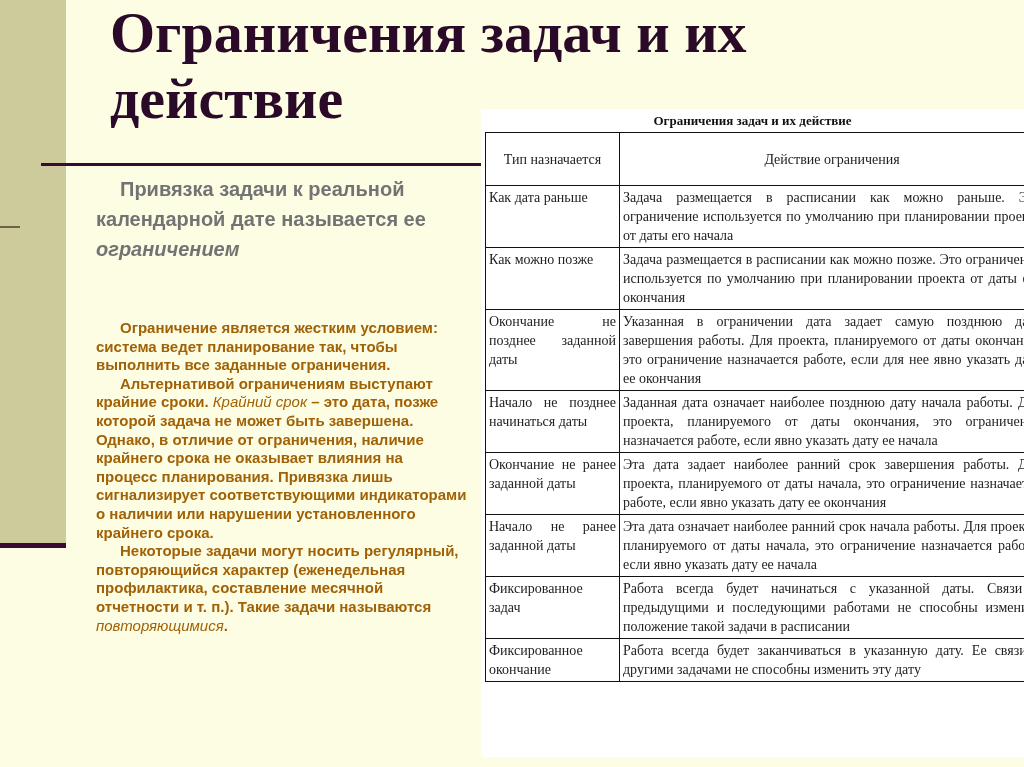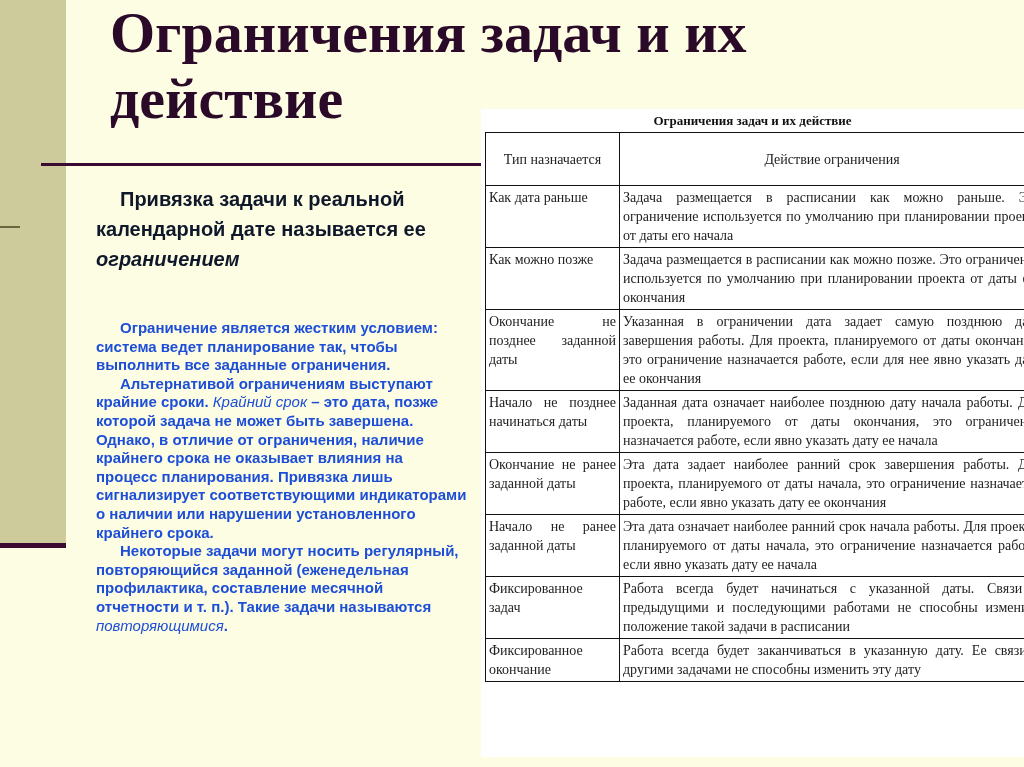--- a/index.html
+++ b/index.html
@@ -24,27 +24,27 @@
     position: absolute; left: 110px; top: 0px; width: 720px;
     font-family: "Liberation Serif", serif; font-weight: bold;
     font-size: 58px; line-height: 66px; color: #2a0a28;
     margin: 0;
   }
   .title-rule {
     position: absolute; left: 41px; top: 163px; width: 442px; height: 3px;
     background: #3a0a33;
   }
   .intro {
-    position: absolute; left: 96px; top: 184px; width: 380px;
-    font-weight: bold; font-size: 20px; line-height: 30px; color: #0f172a;
+    position: absolute; left: 96px; top: 174px; width: 380px;
+    font-weight: bold; font-size: 20px; line-height: 30px; color: #737373;
   }
   .intro .indent { display: inline-block; width: 24px; }
   .body-text {
     position: absolute; left: 96px; top: 319px; width: 372px;
-    font-weight: bold; font-size: 15px; line-height: 18.6px; color: #1d4ed8;
+    font-weight: bold; font-size: 15px; line-height: 18.6px; color: #a16207;
   }
   .body-text p { margin: 0; text-indent: 24px; }
   .body-text i { font-weight: normal; }
 
   .table-panel {
     position: absolute; left: 481px; top: 109px; width: 543px; height: 658px;
     background: #ffffff;
   }
   .table-caption {
     position: absolute; left: 0; top: 4px; width: 543px; text-align: center;
@@ -81,21 +81,21 @@
 <div class="title-rule"></div>
 
 <div class="intro">
   <span class="indent"></span><span>Привязка задачи к реальной календарной дате называется ее</span>
   <i>ограничением</i>
 </div>
 
 <div class="body-text">
   <p>Ограничение является жестким условием: система ведет планирование так, чтобы выполнить все заданные ограничения.</p>
   <p><span>Альтернативой ограничениям выступают крайние сроки. </span><i>Крайний срок</i><span> – это дата, позже которой задача не может быть завершена. Однако, в отличие от ограничения, наличие крайнего срока не оказывает влияния на процесс планирования. Привязка лишь сигнализирует соответствующими индикаторами о наличии или нарушении установленного крайнего срока.</span></p>
-  <p><span>Некоторые задачи могут носить регулярный, повторяющийся заданной (еженедельная профилактика, составление месячной отчетности и т. п.). Такие задачи называются </span><i>повторяющимися</i><span>.</span></p>
+  <p><span>Некоторые задачи могут носить регулярный, повторяющийся характер (еженедельная профилактика, составление месячной отчетности и т. п.). Такие задачи называются </span><i>повторяющимися</i><span>.</span></p>
 </div>
 
 <div class="table-panel">
   <div class="table-caption">Ограничения задач и их действие</div>
   <table class="constraints">
     <thead>
       <tr>
         <th class="col-type">Тип назначается</th>
         <th>Действие ограничения</th>
       </tr>

